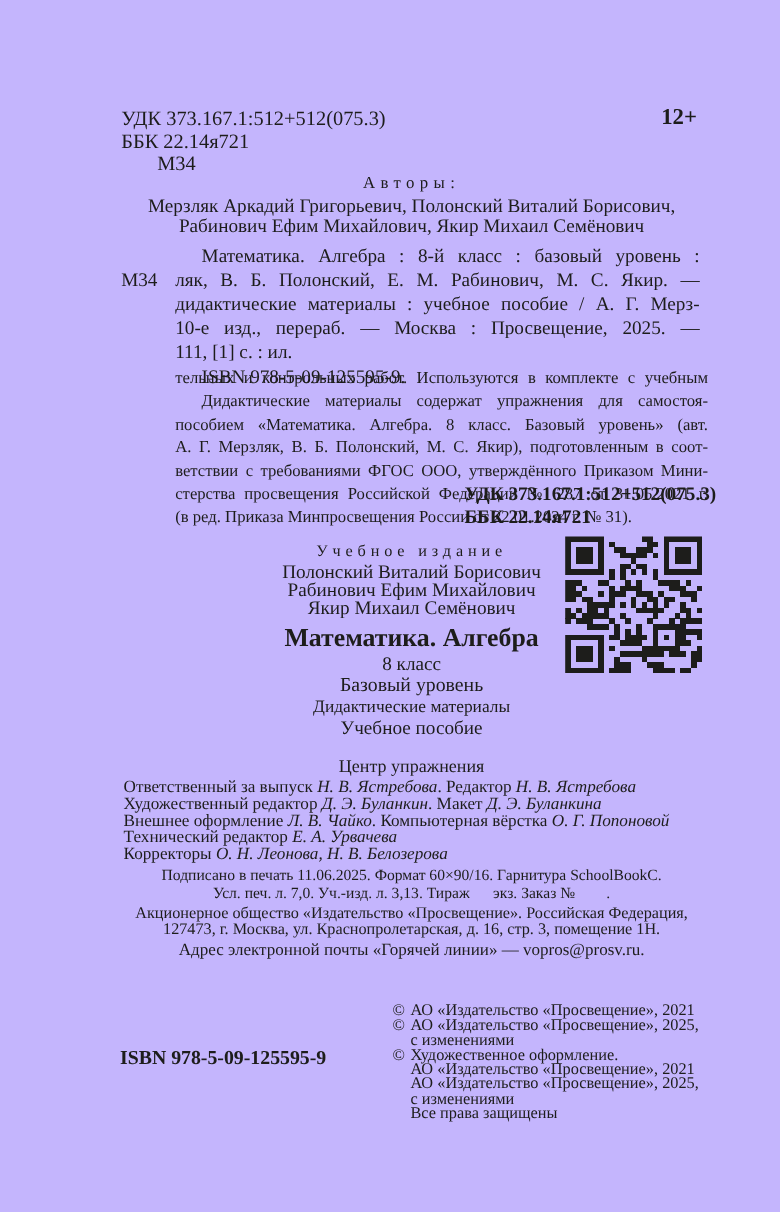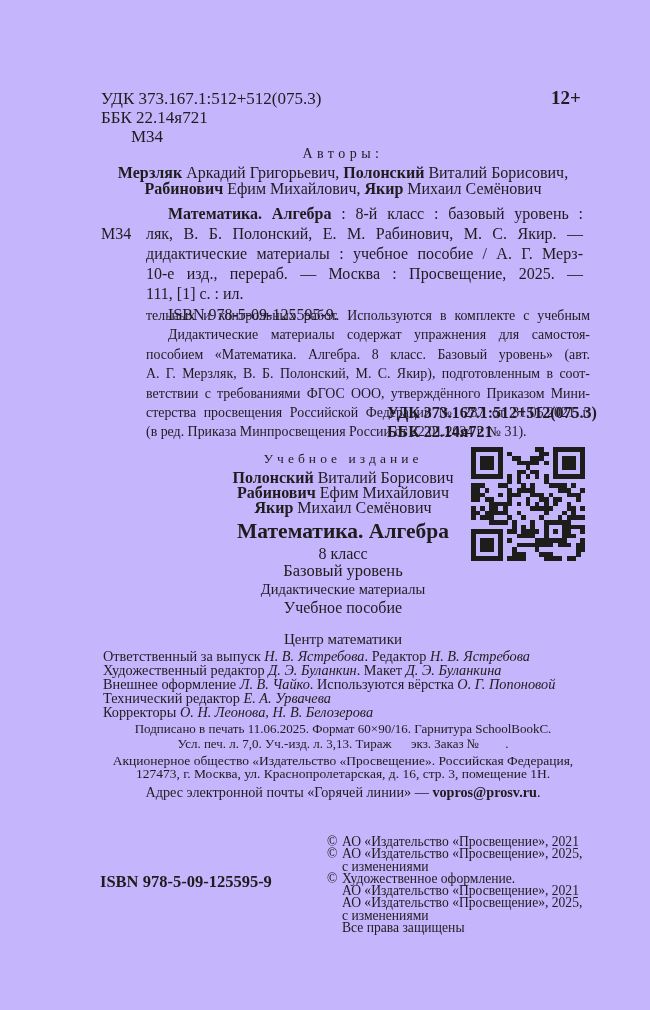--- a/index.html
+++ b/index.html
@@ -1,20 +1,20 @@
 <!DOCTYPE html>
 <html lang="ru"><head>
 <meta charset="utf-8">
 <style>
   html,body{margin:0;padding:0;background:#ffffff;}
   .page{
     position:relative;width:650px;height:1010px;background:#c4b5fd;
     font-family:"Liberation Serif", serif;color:#1d1d1b;overflow:hidden;
   }
-  b{font-weight:bold;}
+  b{font-weight:normal;}
   .it{font-style:italic;}
   
   .udk-top{position:absolute;left:101px;top:89px;font-size:17px;line-height:19px;}
   .udk-top .m34{padding-left:30px;}
   .age{position:absolute;left:551px;top:87px;font-size:19px;font-weight:bold;}
   
   .authors-sec{position:absolute;left:103px;top:146px;width:480px;text-align:center;}
   .authors-sec .heading{font-size:14px;letter-spacing:0.32em;margin-bottom:4px;line-height:15px;}
   .authors-sec .aline{font-size:16px;line-height:15.6px;}
   
@@ -415,26 +415,26 @@
       <div class="name"><b>Полонский</b><span> Виталий Борисович</span></div>
       <div class="name"><b>Рабинович</b><span> Ефим Михайлович</span></div>
       <div class="name"><b>Якир</b><span> Михаил Семёнович</span></div>
     </div>
     <div class="title">Математика. Алгебра</div>
     <div class="grade">8 класс</div>
     <div class="level">Базовый уровень</div>
     <div class="kind">Дидактические материалы</div>
     <div class="type">Учебное пособие</div>
   </div>
-  <div class="center-label">Центр математики</div>
+  <div class="center-label">Центр упражнения</div>
 
   <div class="credits">
     <div><span>Ответственный за выпуск </span><span class="it">Н. В. Ястребова</span><span>. Редактор </span><span class="it">Н. В. Ястребова</span></div>
     <div><span>Художественный редактор </span><span class="it">Д. Э. Буланкин</span><span>. Макет </span><span class="it">Д. Э. Буланкина</span></div>
-    <div><span>Внешнее оформление </span><span class="it">Л. В. Чайко</span><span>. Используются вёрстка </span><span class="it">О. Г. Попоновой</span></div>
+    <div><span>Внешнее оформление </span><span class="it">Л. В. Чайко</span><span>. Компьютерная вёрстка </span><span class="it">О. Г. Попоновой</span></div>
     <div><span>Технический редактор </span><span class="it">Е. А. Урвачева</span></div>
     <div><span>Корректоры </span><span class="it">О. Н. Леонова, Н. В. Белозерова</span></div>
   </div>
 
   <div class="printinfo">
     <div>Подписано в печать 11.06.2025. Формат 60×90/16. Гарнитура SchoolBookC.</div>
     <div>Усл. печ. л. 7,0. Уч.-изд. л. 3,13. Тираж&nbsp;&nbsp;&nbsp;&nbsp;&nbsp;&nbsp;экз. Заказ №&nbsp;&nbsp;&nbsp;&nbsp;&nbsp;&nbsp;&nbsp;&nbsp;.</div>
   </div>
 
   <div class="publisher">

